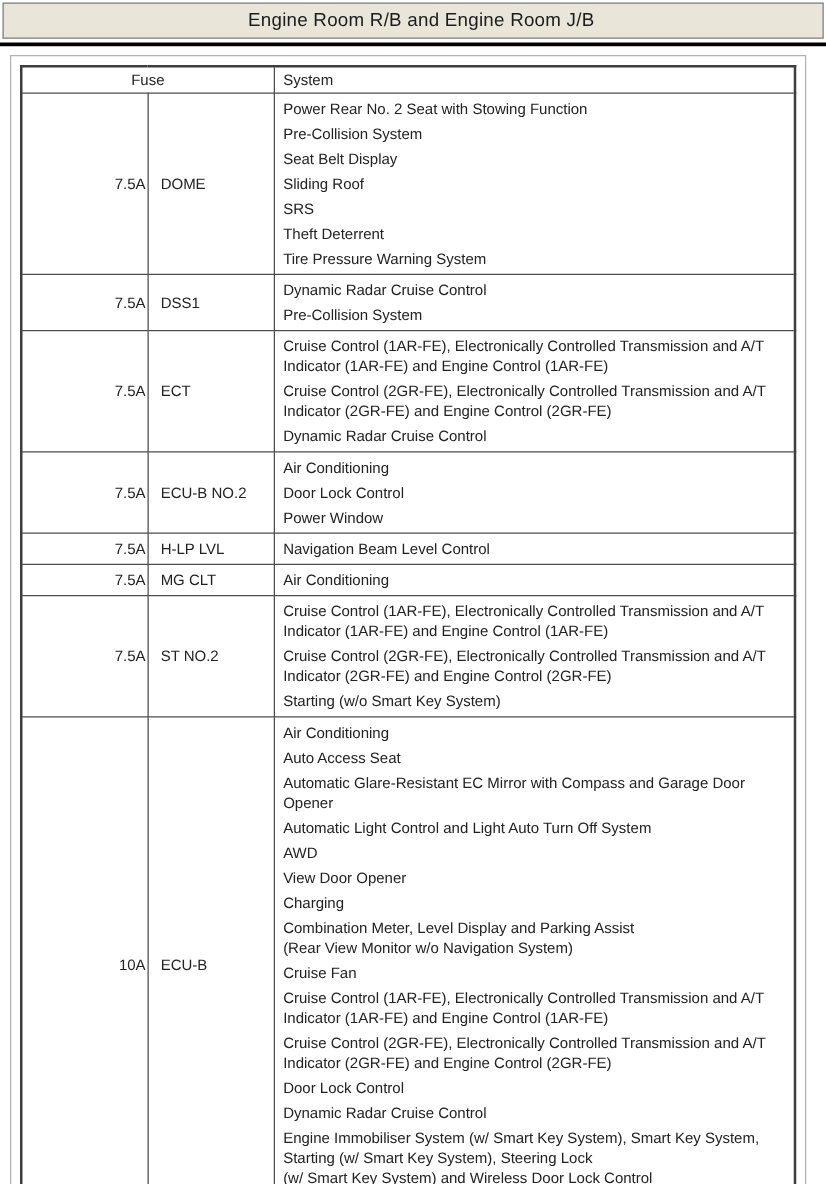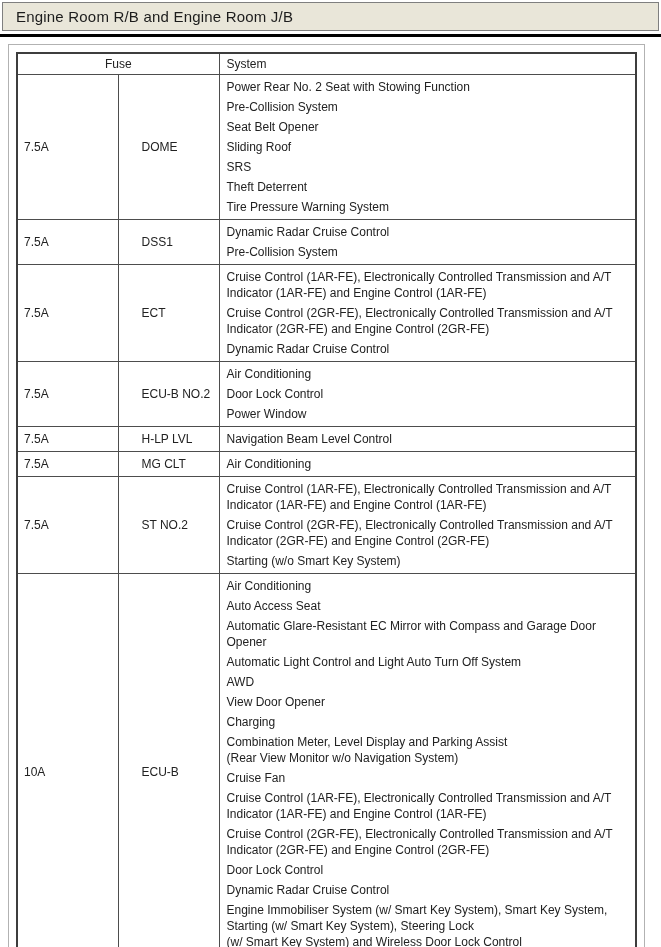--- a/index.html
+++ b/index.html
@@ -19,20 +19,21 @@
     margin: 2px 2px 0 2px;
     height: 27px;
     background: #e9e6d9;
     border: 1px solid #7f7f7f;
     display: flex;
     align-items: center;
     padding-left: 13px;
     font-size: 15px;
     color: #1c1c1c;
     letter-spacing: 0.2px;
+    justify-content: center;
   }
   .rule {
     height: 3px;
     background: #000000;
     margin-top: 3px;
   }
   .frame {
     margin: 7px 16px 4px 8px;
     border: 1px solid #b2b2b2;
     padding: 7px;
@@ -60,24 +61,25 @@
   }
   th.th-sys {
     text-align: left;
     padding-left: 7px;
     border-bottom: 2px solid #3d3d3d;
     margin-top: 18px;
   }
   td.amp {
     width: 55px;
     padding-left: 6px;
+    text-align: right;
   }
   td.name {
     width: 147px;
-    padding-left: 23px;
+    padding-left: 10px;
   }
   td.sys {
     padding: 2px 4px 2px 0;
   }
   .sys-item {
     padding: 2px 0 2px 7px;
     line-height: 16px;
     white-space: pre-wrap;
   }
 </style>
@@ -100,21 +102,21 @@
         <th class="th-fuse" colspan="2">Fuse</th>
         <th class="th-sys">System</th>
       </tr>
 
       <tr>
         <td class="amp">7.5A</td>
         <td class="name">DOME</td>
         <td class="sys">
           <div class="sys-item">Power Rear No. 2 Seat with Stowing Function</div>
           <div class="sys-item">Pre-Collision System</div>
-          <div class="sys-item">Seat Belt Opener</div>
+          <div class="sys-item">Seat Belt Display</div>
           <div class="sys-item">Sliding Roof</div>
           <div class="sys-item">SRS</div>
           <div class="sys-item">Theft Deterrent</div>
           <div class="sys-item">Tire Pressure Warning System</div>
         </td>
       </tr>
 
       <tr>
         <td class="amp">7.5A</td>
         <td class="name">DSS1</td>

